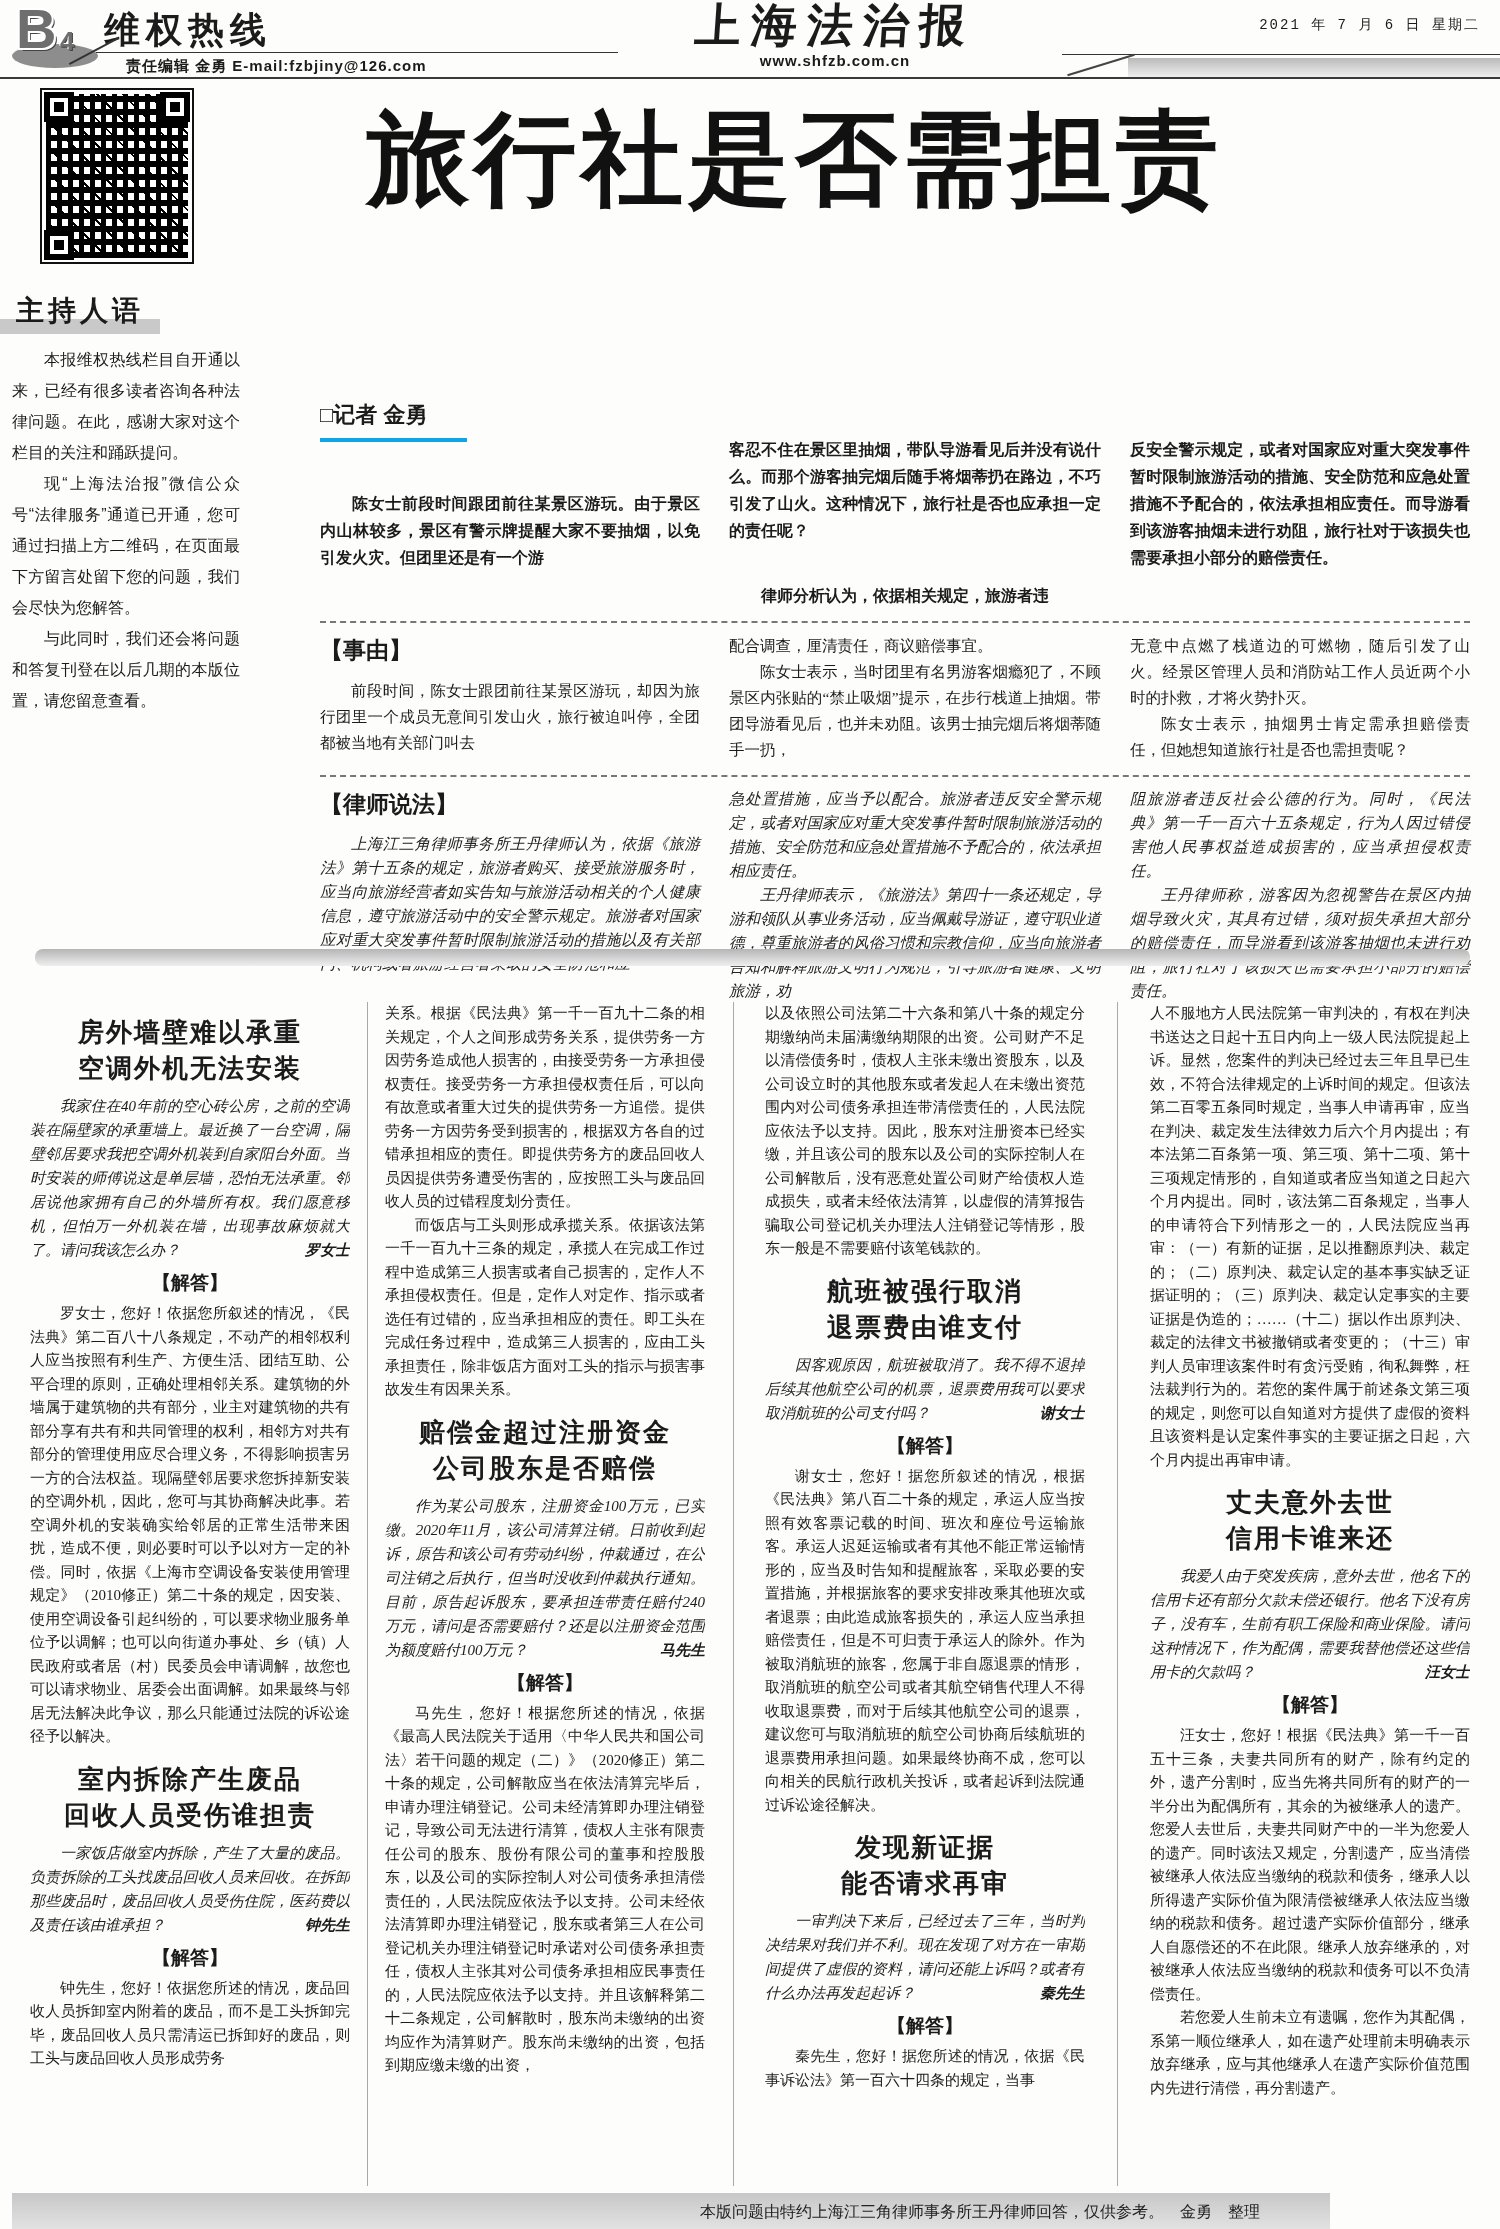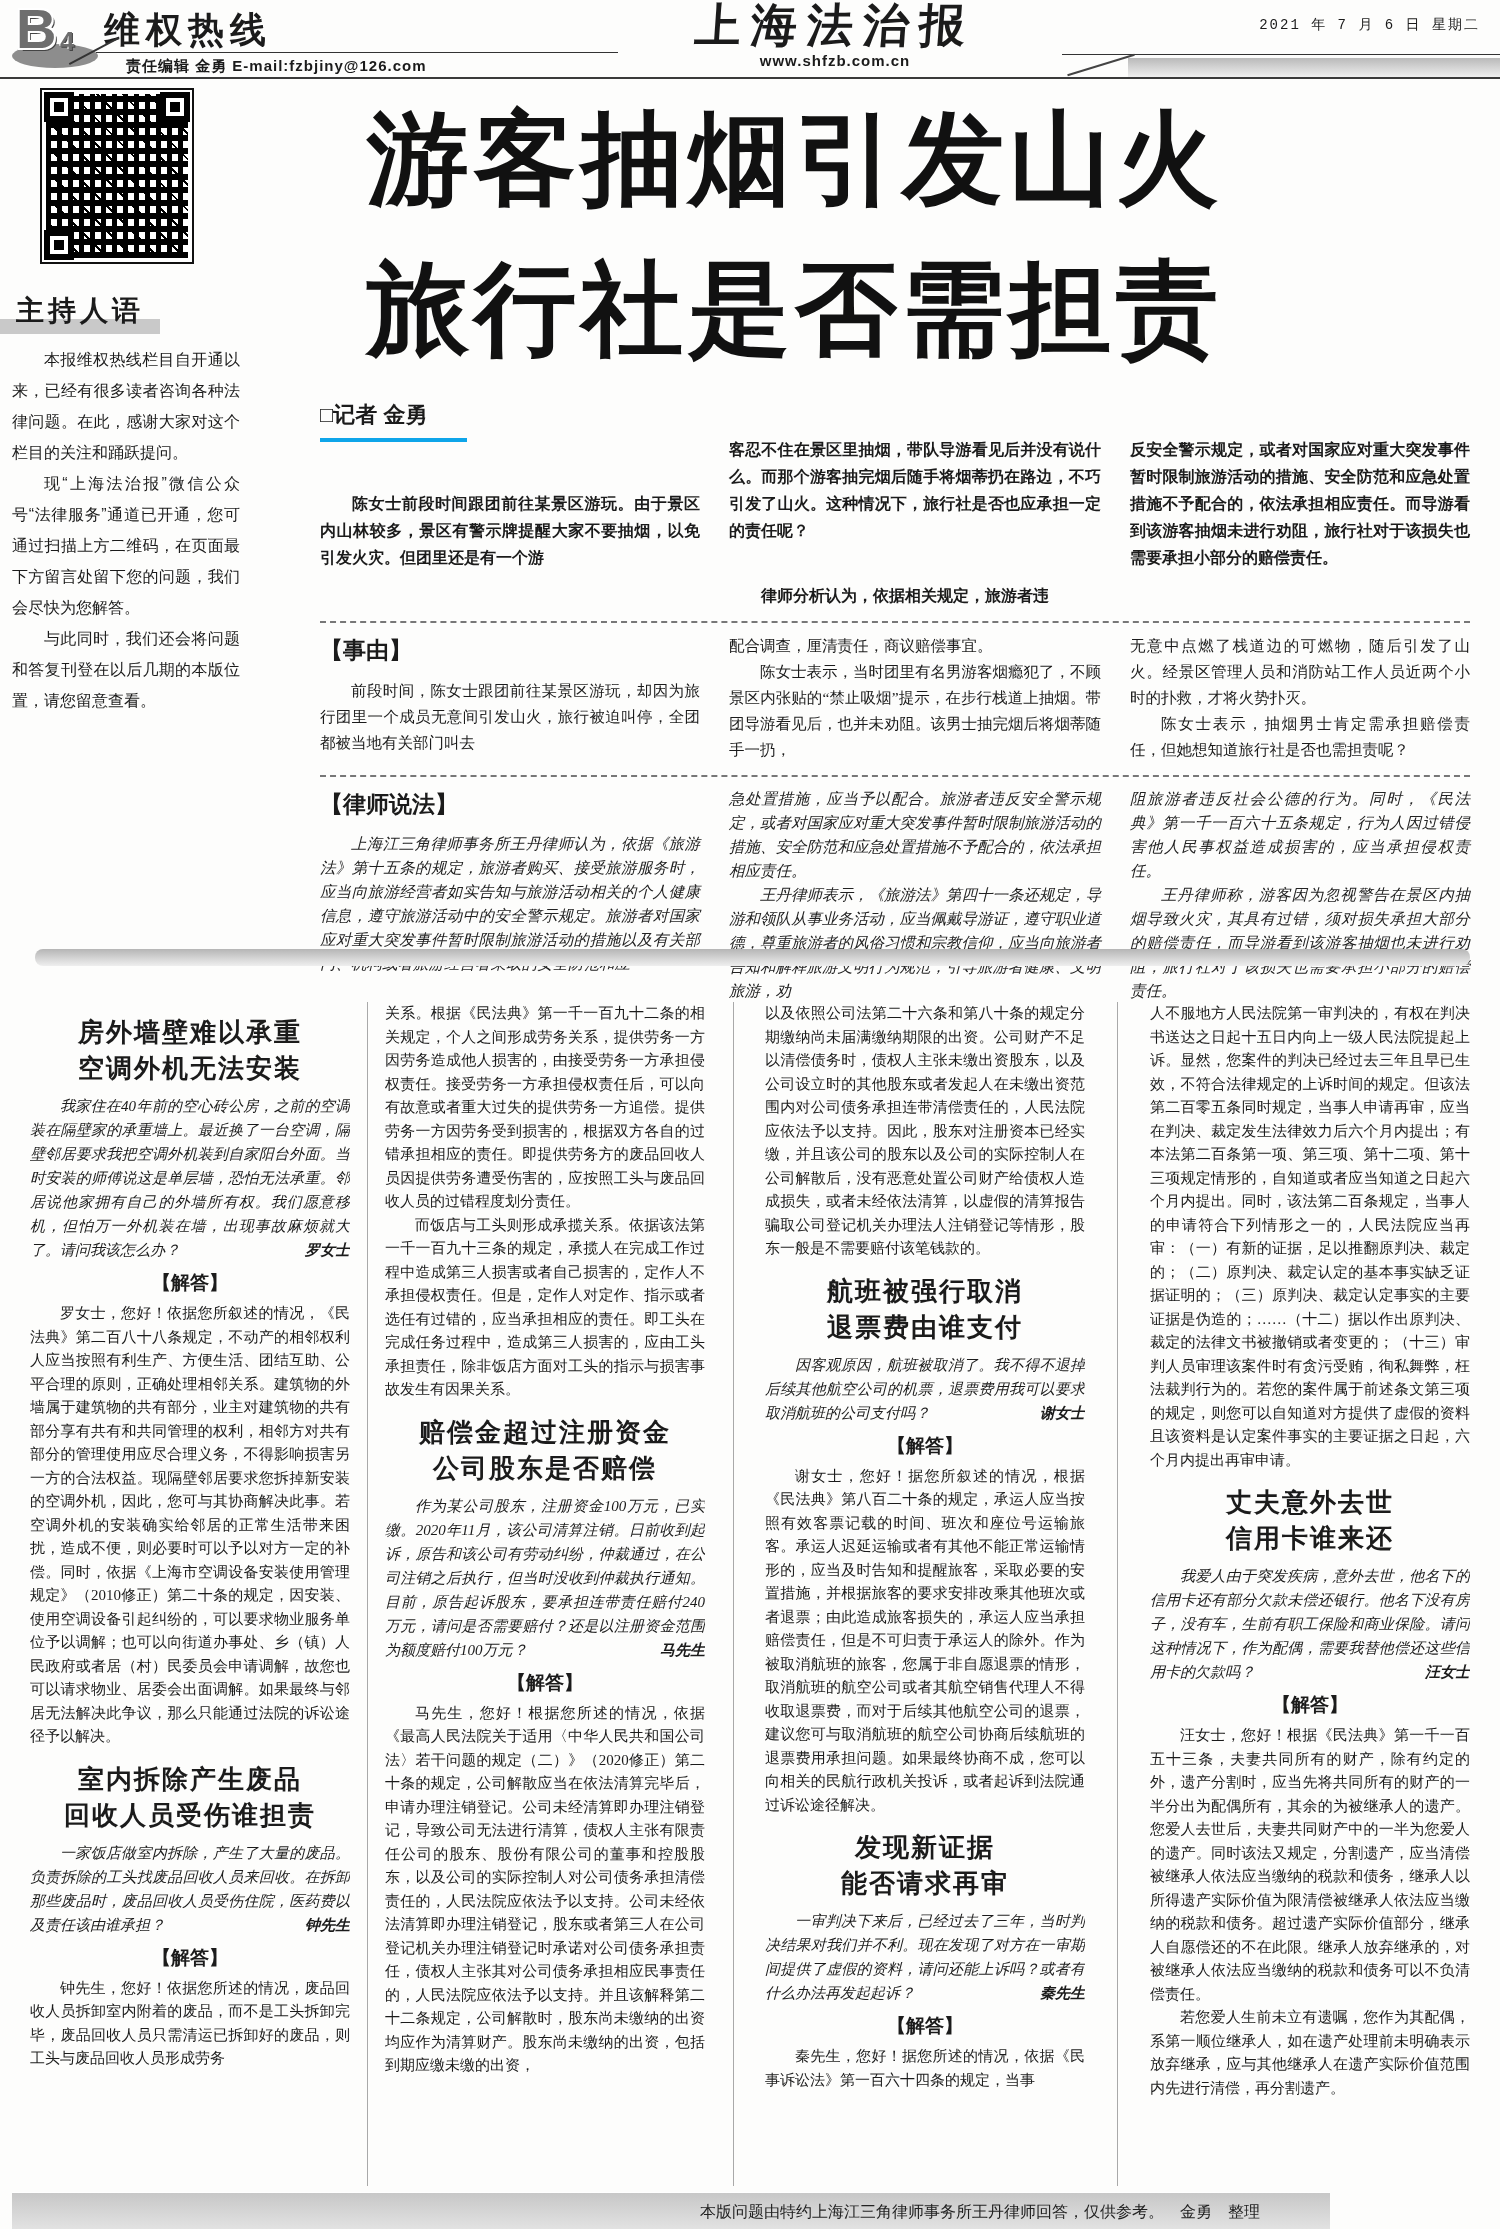--- a/index.html
+++ b/index.html
@@ -117,21 +117,20 @@
     <div class="finder f3"></div>
   </div>
   <div class="host-title">主持人语</div>
   <div class="host-text">
     <p>本报维权热线栏目自开通以来，已经有很多读者咨询各种法律问题。在此，感谢大家对这个栏目的关注和踊跃提问。</p>
     <p>现“上海法治报”微信公众号“法律服务”通道已开通，您可通过扫描上方二维码，在页面最下方留言处留下您的问题，我们会尽快为您解答。</p>
     <p>与此同时，我们还会将问题和答复刊登在以后几期的本版位置，请您留意查看。</p>
   </div>
 
   <div class="headline">
-    <div>游客抽烟引发山火</div>
     <div>旅行社是否需担责</div>
   </div>
 
   <div class="art-grid">
     <div class="lead-cell">
       <div class="byline">□记者  金勇</div>
       <p>陈女士前段时间跟团前往某景区游玩。由于景区内山林较多，景区有警示牌提醒大家不要抽烟，以免引发火灾。但团里还是有一个游</p>
     </div>
     <div class="lead-cell">
       <p class="noindent">客忍不住在景区里抽烟，带队导游看见后并没有说什么。而那个游客抽完烟后随手将烟蒂扔在路边，不巧引发了山火。这种情况下，旅行社是否也应承担一定的责任呢？</p>

